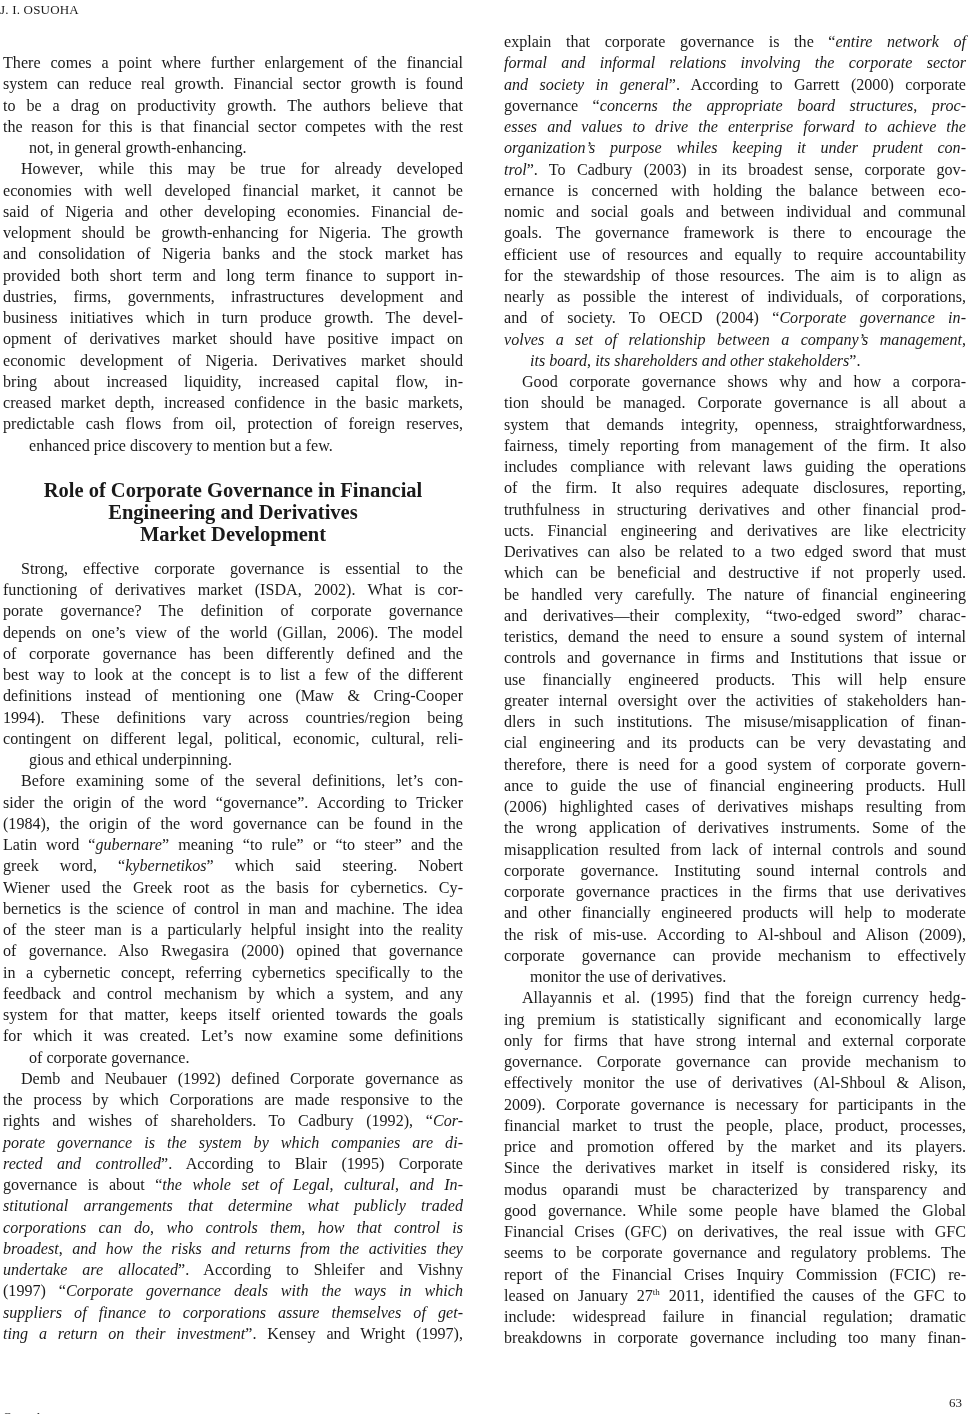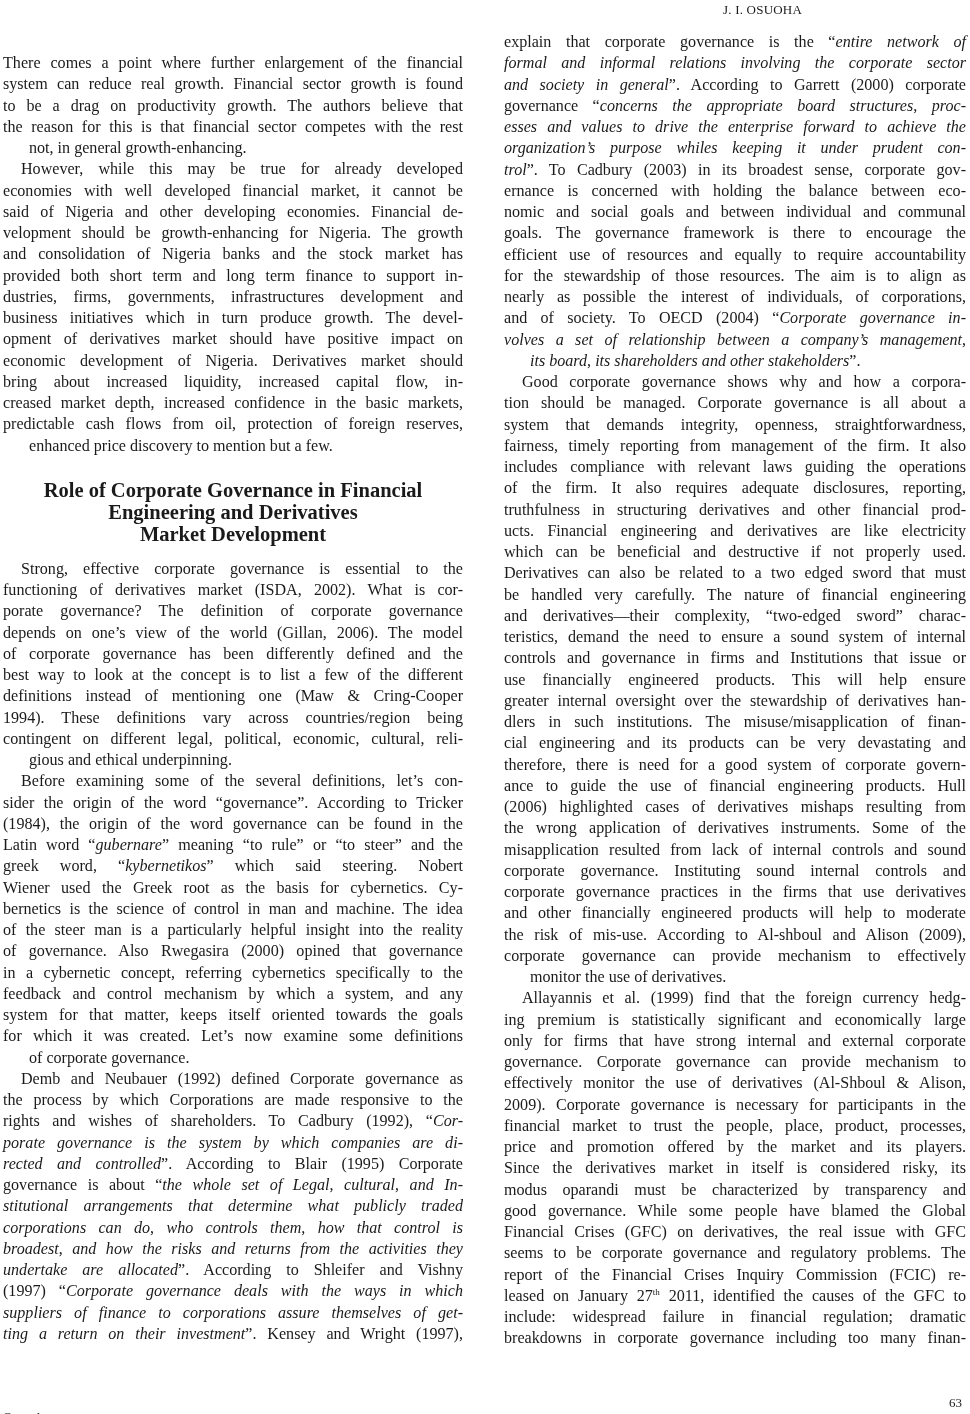--- a/index.html
+++ b/index.html
@@ -1,21 +1,21 @@
 <!DOCTYPE html>
 <html><head>
 <meta charset="utf-8">
 <style>
   html, body { margin: 0; padding: 0; background: #ffffff; }
   body {
     width: 970px; height: 1414px; position: relative; overflow: hidden;
     font-family: "Liberation Serif", serif; color: #1a1a1a;
   }
   .running-head {
-    position: absolute; top: 2px; left: 0; width: 802px; text-align: right;
+    position: absolute; top: 2px; left: 0; width: 802px; text-align: left;
     font-size: 13px; letter-spacing: 0.2px;
   }
   .col {
     position: absolute; top: 52px; width: 460px;
     font-size: 16.1px; line-height: 21.25px;
   }
   .col.left { left: 3px; }
   .col.right { left: 504px; top: 31px; width: 462px; }
   .line {
     display: block; height: 21.25px; white-space: nowrap;
@@ -138,45 +138,45 @@
 
   <div>
     <span class="line indent">Good corporate governance shows why and how a corpora-</span>
     <span class="line">tion should be managed. Corporate governance is all about a</span>
     <span class="line">system that demands integrity, openness, straightforwardness,</span>
     <span class="line">fairness, timely reporting from management of the firm. It also</span>
     <span class="line">includes compliance with relevant laws guiding the operations</span>
     <span class="line">of the firm. It also requires adequate disclosures, reporting,</span>
     <span class="line">truthfulness in structuring derivatives and other financial prod-</span>
     <span class="line">ucts. Financial engineering and derivatives are like electricity</span>
+    <span class="line">Derivatives can also be related to a two edged sword that must</span>
     <span class="line">which can be beneficial and destructive if not properly used.</span>
-    <span class="line">Derivatives can also be related to a two edged sword that must</span>
     <span class="line">be handled very carefully. The nature of financial engineering</span>
     <span class="line">and derivatives—their complexity, “two-edged sword” charac-</span>
     <span class="line">teristics, demand the need to ensure a sound system of internal</span>
     <span class="line">controls and governance in firms and Institutions that issue or</span>
     <span class="line">use financially engineered products. This will help ensure</span>
-    <span class="line">greater internal oversight over the stewardship of derivatives han-</span>
+    <span class="line">greater internal oversight over the activities of stakeholders han-</span>
     <span class="line">dlers in such institutions. The misuse/misapplication of finan-</span>
     <span class="line">cial engineering and its products can be very devastating and</span>
     <span class="line">therefore, there is need for a good system of corporate govern-</span>
     <span class="line">ance to guide the use of financial engineering products. Hull</span>
     <span class="line">(2006) highlighted cases of derivatives mishaps resulting from</span>
     <span class="line">the wrong application of derivatives instruments. Some of the</span>
     <span class="line">misapplication resulted from lack of internal controls and sound</span>
     <span class="line">corporate governance. Instituting sound internal controls and</span>
     <span class="line">corporate governance practices in the firms that use derivatives</span>
     <span class="line">and other financially engineered products will help to moderate</span>
     <span class="line">the risk of mis-use. According to Al-shboul and Alison (2009),</span>
     <span class="line">corporate governance can provide mechanism to effectively</span>
     <span class="line last">monitor the use of derivatives.</span>
   </div>
 
   <div>
-    <span class="line indent">Allayannis et al. (1999) find that the foreign currency hedg-</span>
+    <span class="line indent">Allayannis et al. (1995) find that the foreign currency hedg-</span>
     <span class="line">ing premium is statistically significant and economically large</span>
     <span class="line">only for firms that have strong internal and external corporate</span>
     <span class="line">governance. Corporate governance can provide mechanism to</span>
     <span class="line">effectively monitor the use of derivatives (Al-Shboul &amp; Alison,</span>
     <span class="line">2009). Corporate governance is necessary for participants in the</span>
     <span class="line">financial market to trust the people, place, product, processes,</span>
     <span class="line">price and promotion offered by the market and its players.</span>
     <span class="line">Since the derivatives market in itself is considered risky, its</span>
     <span class="line">modus oparandi must be characterized by transparency and</span>
     <span class="line">good governance. While some people have blamed the Global</span>

